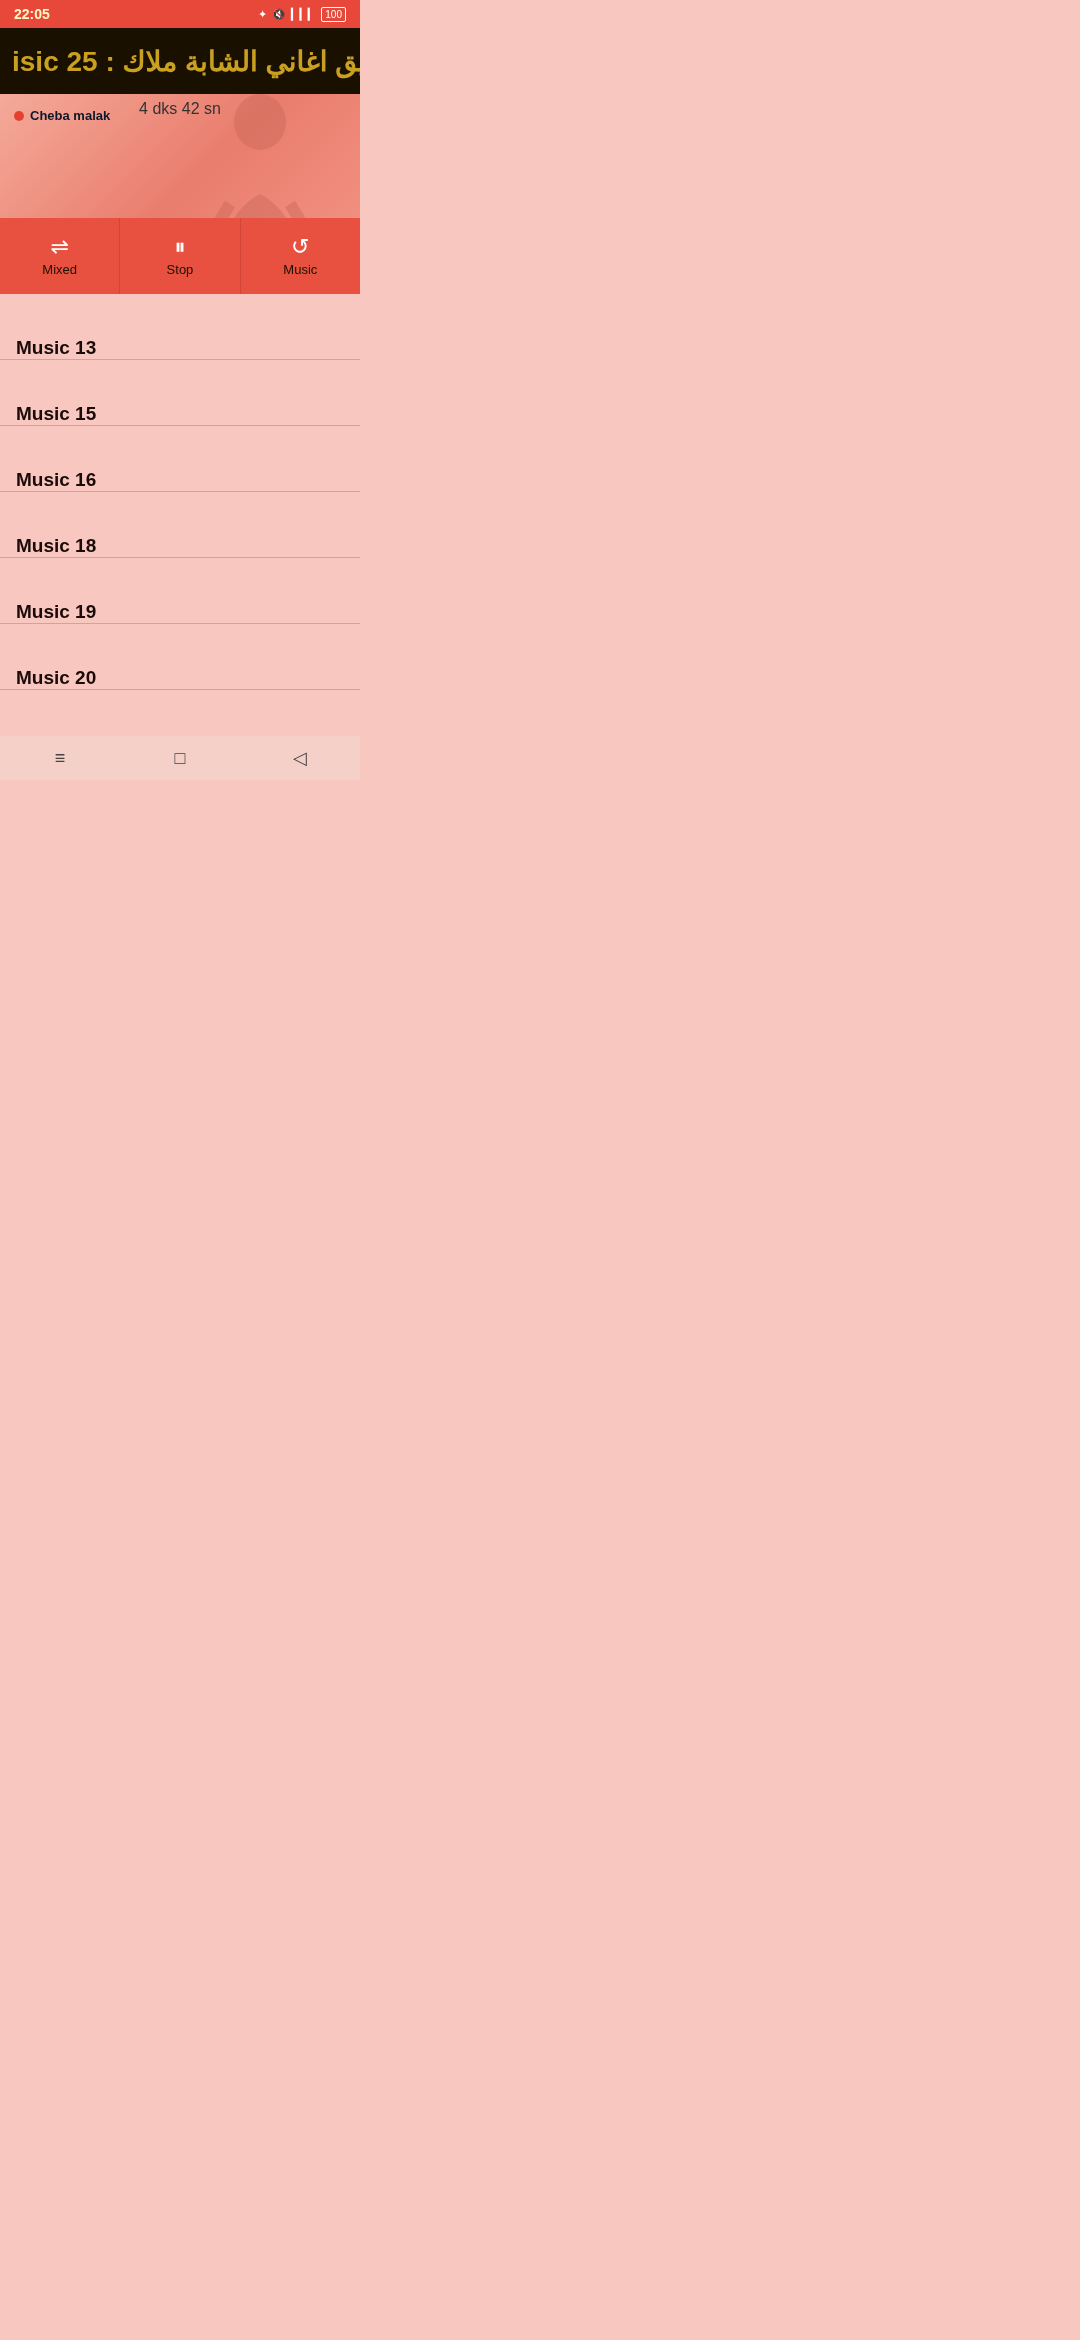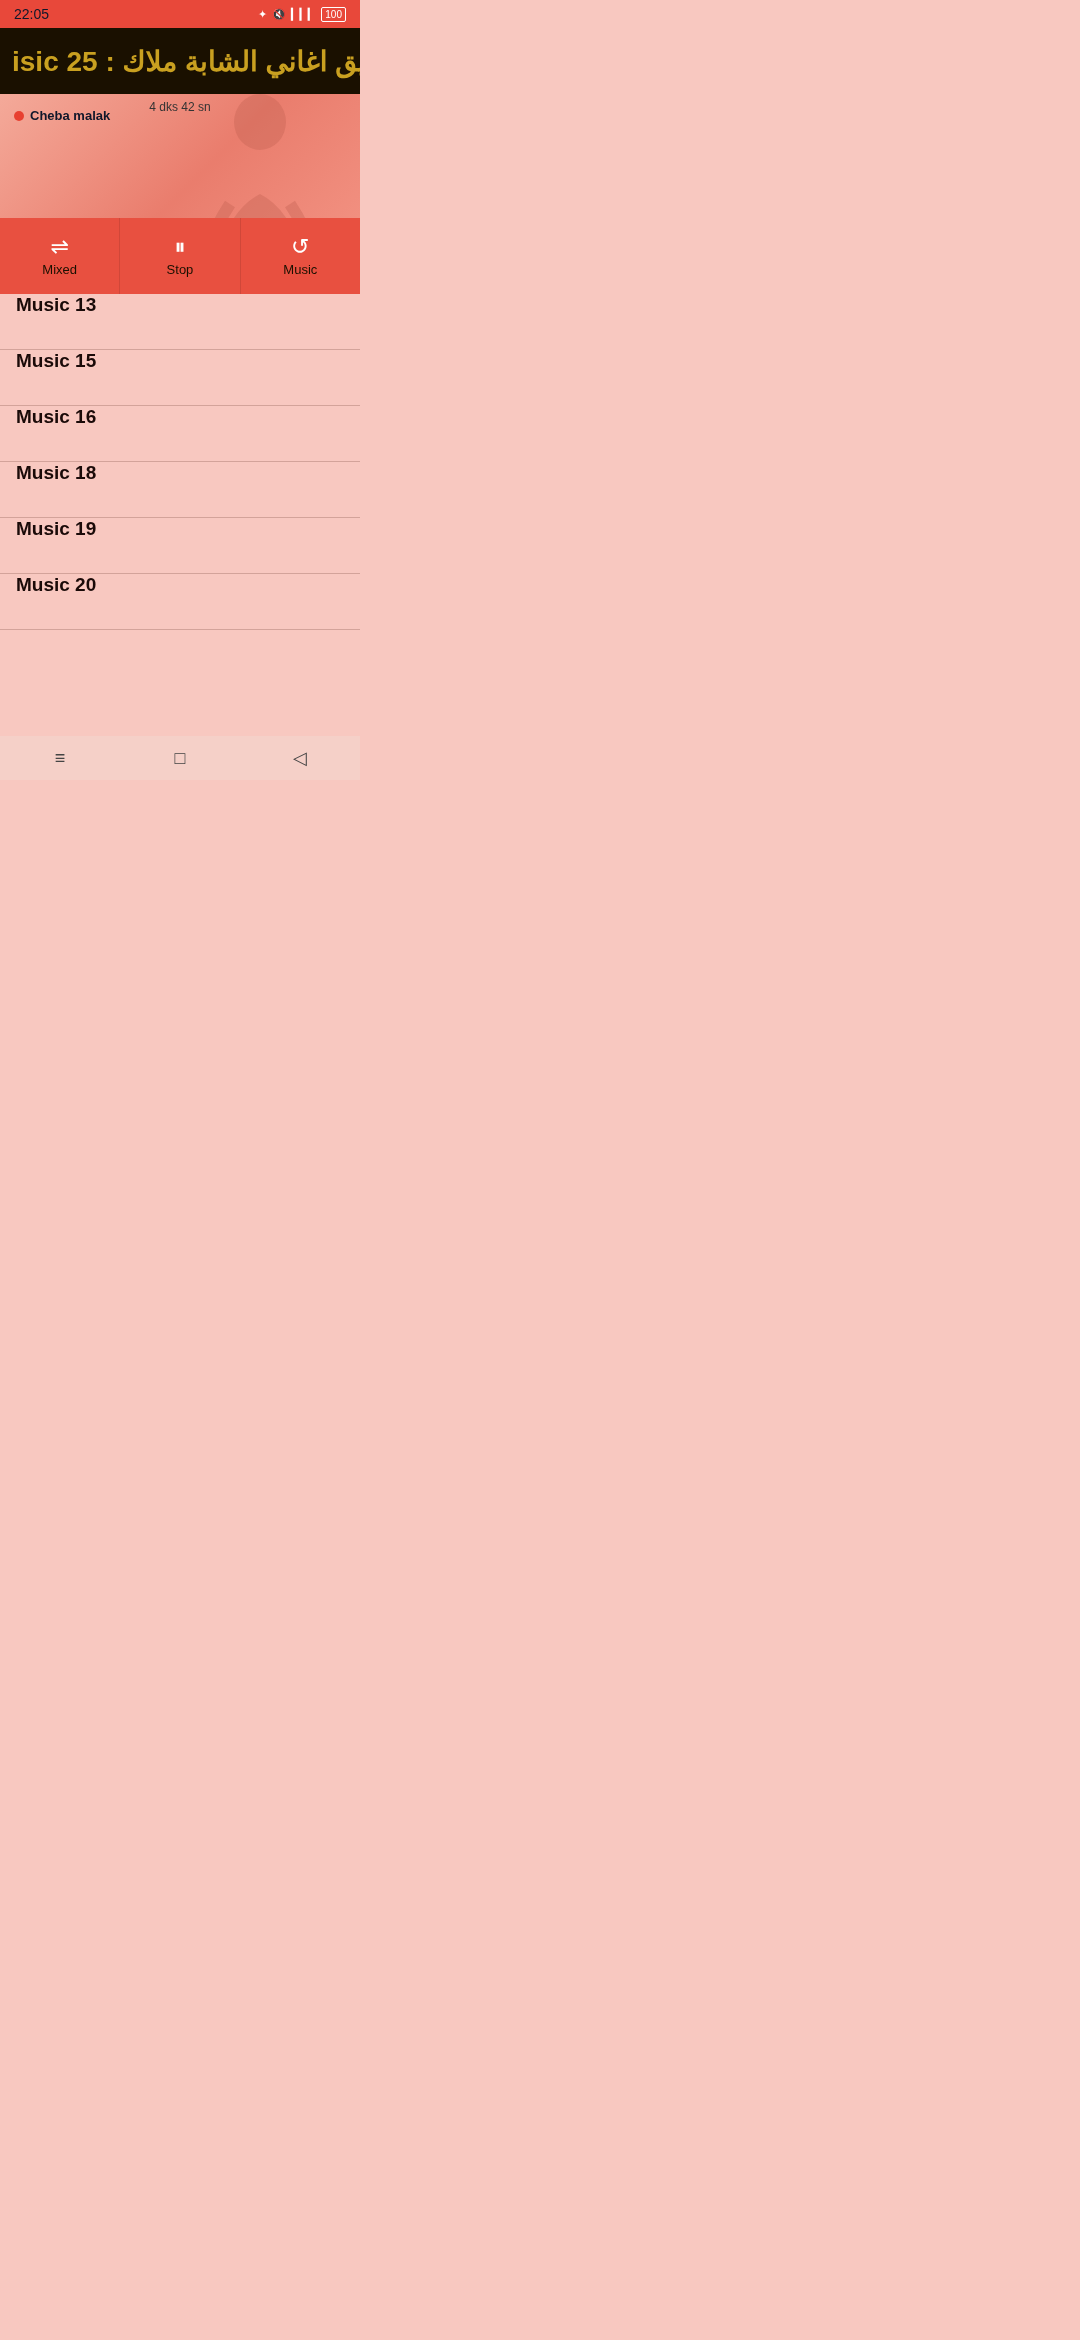--- a/index.html
+++ b/index.html
@@ -17,23 +17,23 @@
     
     .status-bar {
       background: #e8483a;
       display: flex;
       justify-content: space-between;
       align-items: center;
       padding: 6px 14px;
       height: 28px;
     }
     .status-time {
-      color: #0f172a;
+      color: #fef9c3;
       font-size: 14px;
-      font-weight: normal;
+      font-weight: bold;
     }
     .status-icons {
       display: flex;
       align-items: center;
       gap: 5px;
       color: white;
       font-size: 11px;
     }
     .battery-box {
       border: 1.5px solid white;
@@ -102,21 +102,21 @@
       color: #0f172a;
       font-size: 13px;
       font-weight: bold;
     }
     .duration-text {
       position: absolute;
       top: 6px;
       left: 50%;
       transform: translateX(-50%);
       color: #333;
-      font-size: 12px;
+      font-size: 16px;
     }
 
     
     .controls-row {
       position: absolute;
       bottom: 0;
       left: 0;
       right: 0;
       display: flex;
       height: 76px;
@@ -146,23 +146,23 @@
     }
 
     
     .music-list {
       overflow-y: auto;
       height: calc(780px - 28px - 66px - 200px - 44px);
       background: transparent;
     }
     .music-item {
       display: flex;
-      align-items: flex-start;
+      align-items: flex-end;
       padding: 0 16px;
-      height: 56px;
+      height: 66px;
       border-bottom: 1px solid rgba(100,50,40,0.25);
       cursor: pointer;
       position: relative;
     }
     .music-item-text {
       color: #1a0a08;
       font-size: 19px;
       font-weight: 600;
     }
 

